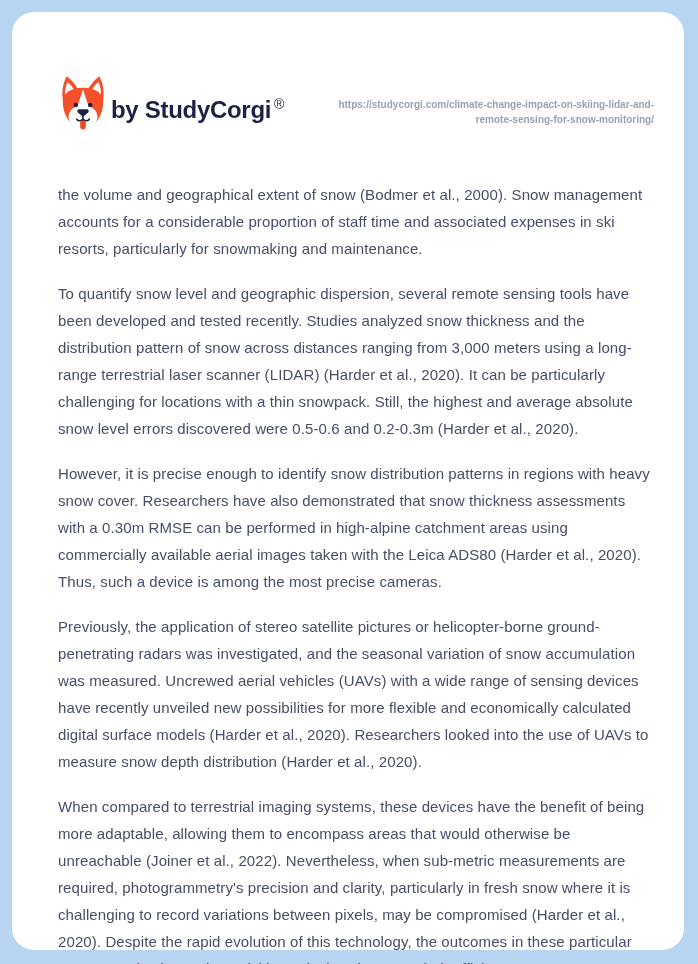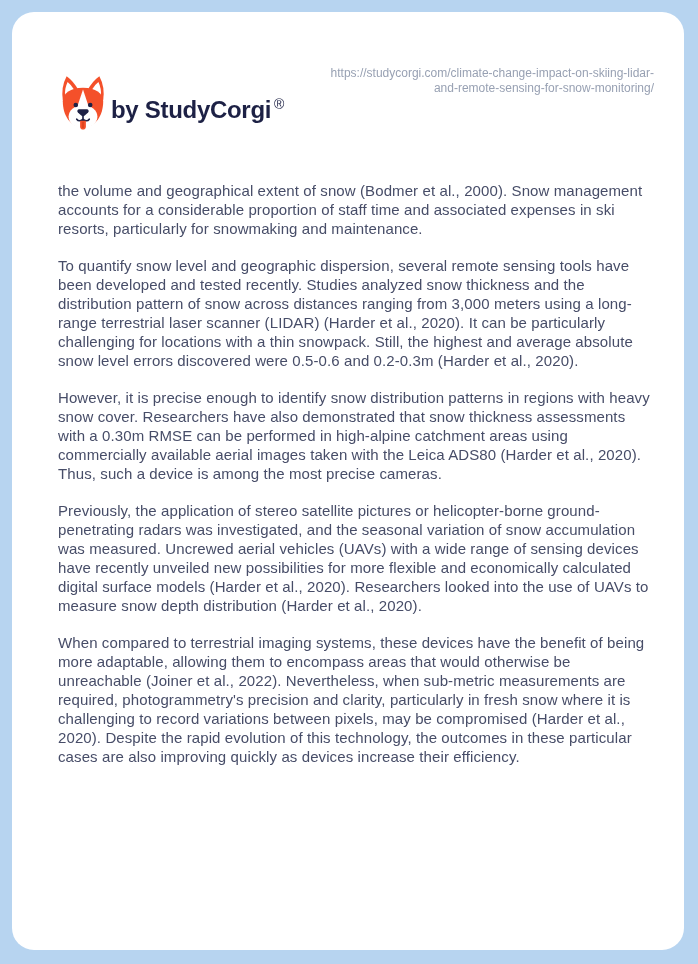--- a/index.html
+++ b/index.html
@@ -64,35 +64,36 @@
   }
   .doc-title {
     font-size: 11.5px;
     line-height: 15px;
     font-weight: 700;
     color: #8a92a6;
     letter-spacing: 0.1px;
     margin: 0 0 8px 0;
   }
   .doc-url {
-    font-size: 12px;
+    font-size: 10px;
     line-height: 15px;
-    font-weight: 400;
+    font-weight: 700;
     color: #98a1b3;
     overflow-wrap: break-word;
     text-decoration: none;
     display: block;
+    margin-top: 31px;
   }
   .article {
     padding: 46px 30px 0 46px;
   }
   .article p {
     margin: 0 0 18px 0;
     font-size: 15px;
-    line-height: 19px;
+    line-height: 27px;
     color: #474d68;
     letter-spacing: 0.1px;
     max-width: 596px;
     text-align: left;
   }
 </style>
 </head>
 <body>
 
 <div class="card">

